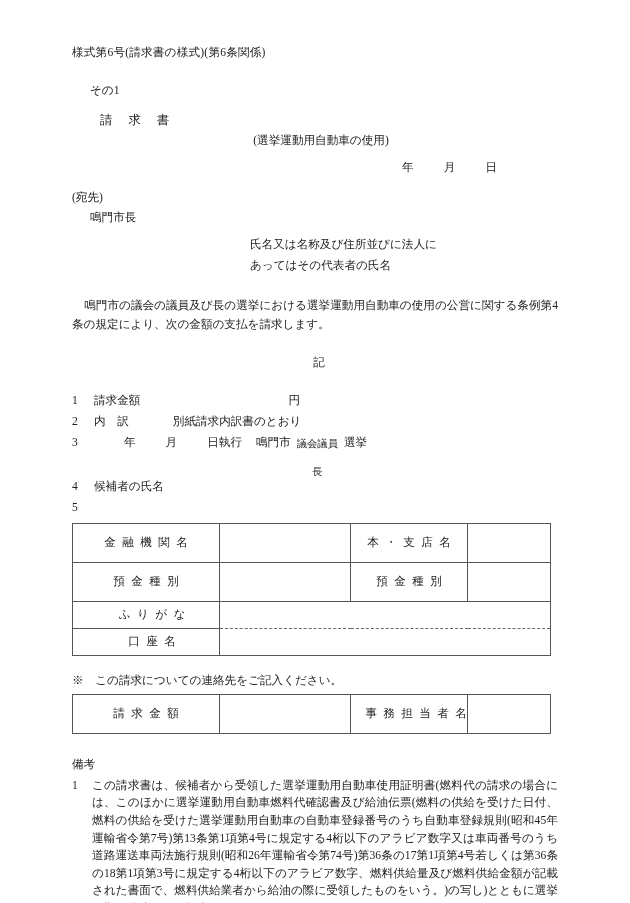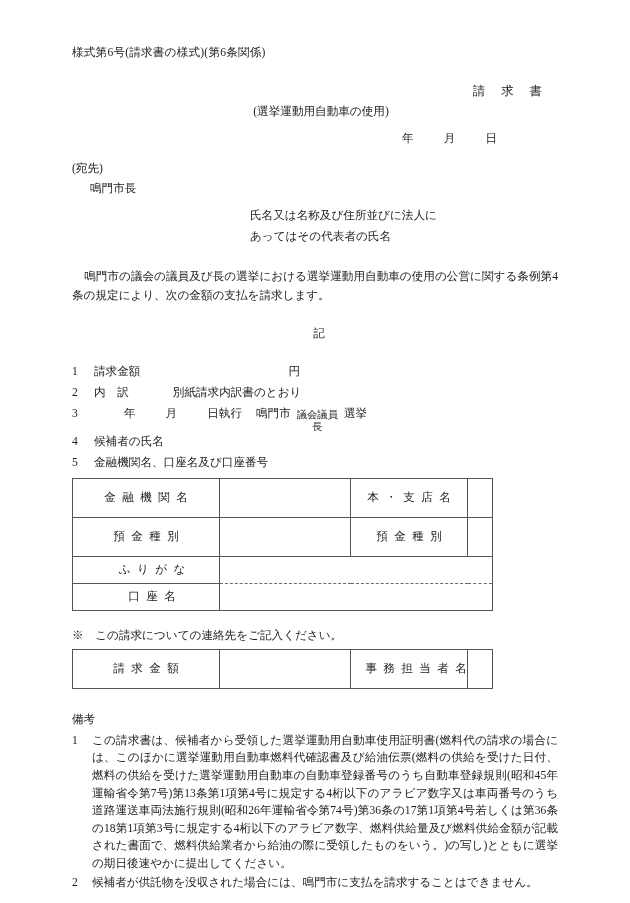--- a/index.html
+++ b/index.html
@@ -29,21 +29,21 @@
   .form-no {
     font-size: 11.6px;
     letter-spacing: 0.2px;
     margin: 0 0 20px 0;
   }
   .sub-no {
     font-size: 11.6px;
     margin: 0 0 11px 18px;
   }
   .doc-title {
-    text-align: right;
+    text-align: left;
     font-size: 12.4px;
     letter-spacing: 16px;
     text-indent: 16px;
     margin: 0 0 2px 0;
     padding-left: 12px;
   }
   .doc-subtitle {
     text-align: center;
     font-size: 11.6px;
     margin: 0 0 9px 0;
@@ -105,28 +105,29 @@
   .stack {
     display: inline-flex;
     flex-direction: column;
     align-items: center;
     vertical-align: middle;
     font-size: 10.3px;
     line-height: 1.0;
     margin: 0 6px;
     position: relative;
     top: 1px;
+    gap: 16px;
   }
   .stack span { display: block; }
   .stack .s2 { margin-top: 1px; }
 
   
   table.frm {
     border-collapse: collapse;
-    width: 421px;
+    width: 479px;
     table-layout: fixed;
     font-size: 11.6px;
     margin: 4px 0 0 0;
   }
   table.frm td {
     border: 1px solid #55565a;
     padding: 0 8px;
     height: 38px;
     vertical-align: middle;
   }
@@ -172,20 +173,21 @@
     text-justify: inter-character;
   }
 </style>
 </head>
 <body>
 
 <div class="page">
 
   <div class="form-no">様式第6号(請求書の様式)(第6条関係)</div>
 
+  <div class="sub-no">その1</div>
 
   <div class="doc-title">請求書</div>
   <div class="doc-subtitle">(選挙運動用自動車の使用)</div>
 
   <div class="date-line">
     <span>年</span><span class="gap"></span><span>月</span><span class="gap"></span><span>日</span>
   </div>
 
   <div class="addressee-label">(宛先)</div>
   <div class="addressee-name">鳴門市長</div>
@@ -234,21 +236,20 @@
       <span>選挙</span>
     </div>
 
     <div class="item">
       <span class="num">4</span>
       <span>候補者の氏名</span>
     </div>
 
     <div class="item">
       <span class="num">5</span>
-      <span>金融機関名、口座名及び口座番号</span>
     </div>
 
   </div>
 
   <table class="frm">
     <tbody>
       <tr>
         <td class="lbl c-lbl1">金融機関名</td>
         <td class="c-val1"></td>
         <td class="lbl c-lbl2">本・支店名</td>

